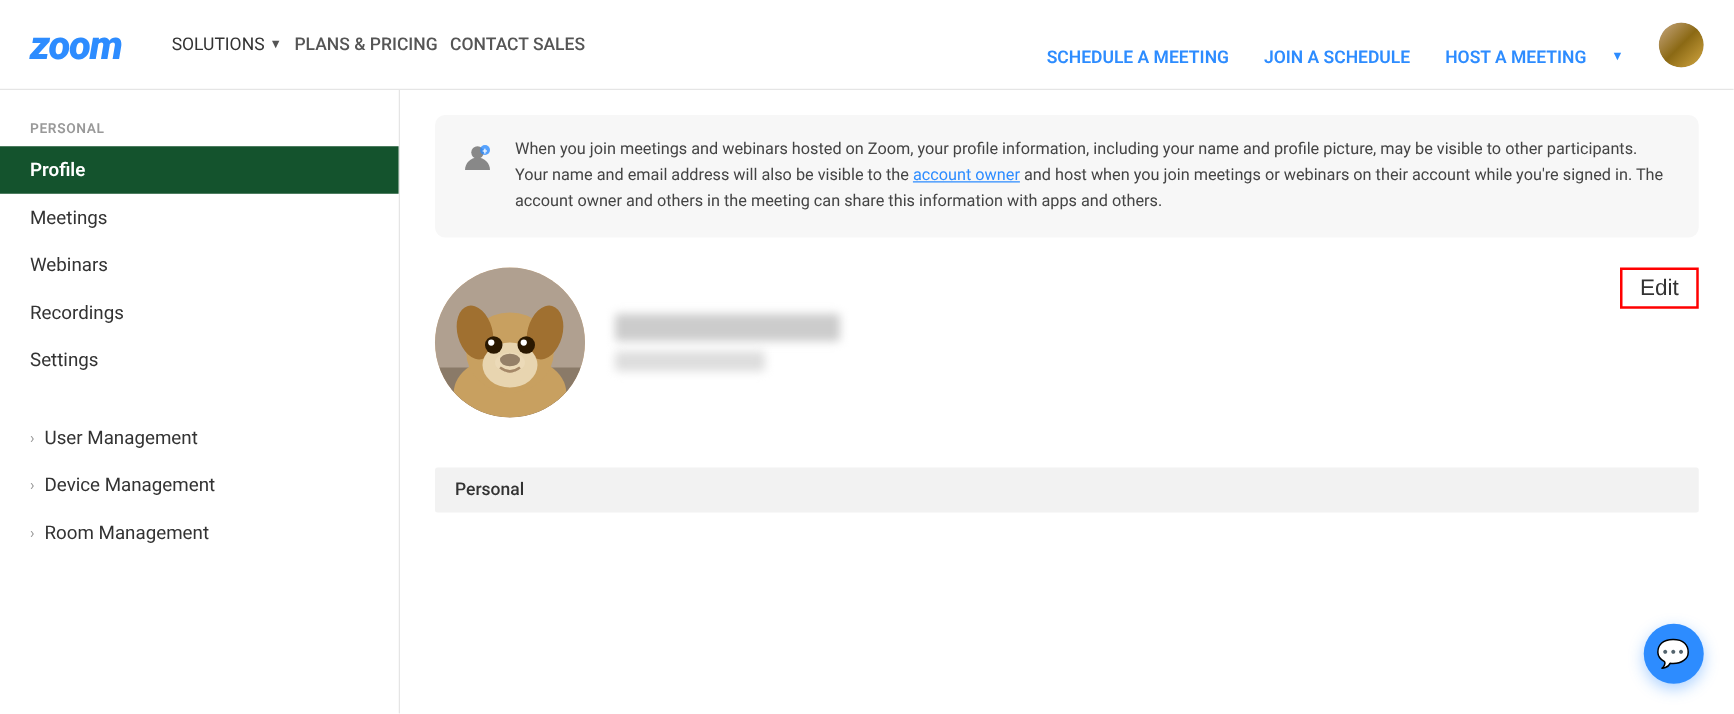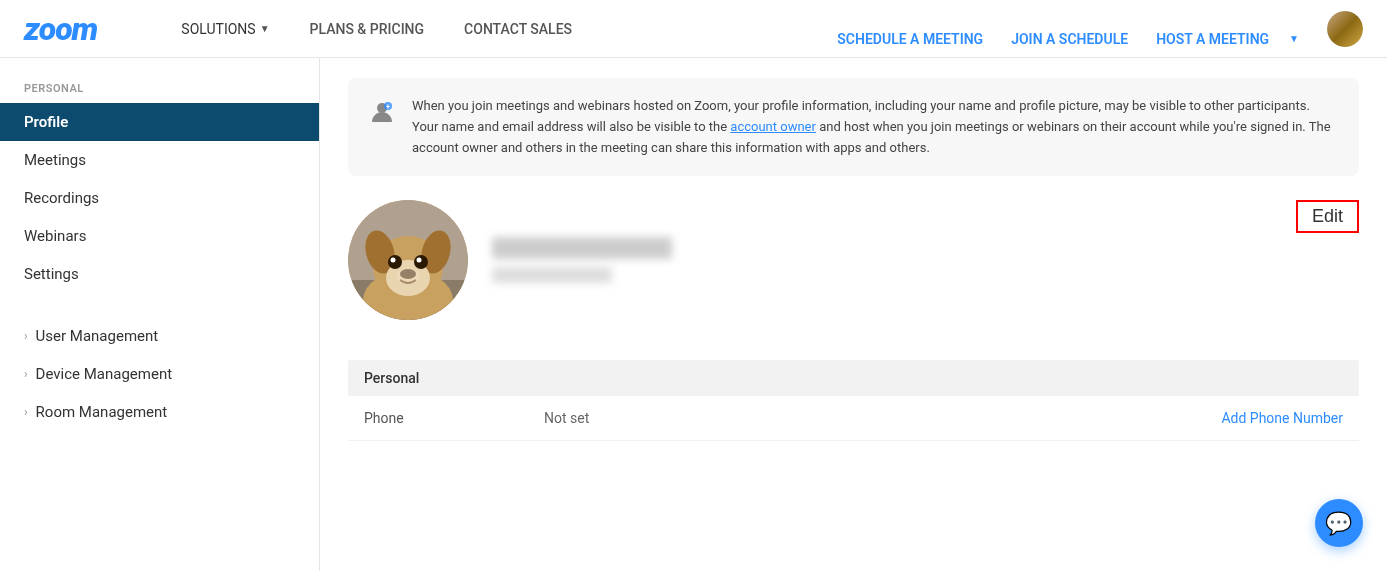--- a/index.html
+++ b/index.html
@@ -1,37 +1,37 @@
 <!DOCTYPE html>
 <html><head>
   <meta charset="utf-8">
   <style>
     * { margin: 0; padding: 0; box-sizing: border-box; }
     body { font-family: -apple-system, BlinkMacSystemFont, 'Segoe UI', Roboto, sans-serif; font-size: 14px; color: #333; background: #fff; width: 1387px; height: 571px; overflow: hidden; display: flex; flex-direction: column; }
 
     
-    .header { display: flex; align-items: center; padding: 0 24px; height: 58px; border-bottom: 1px solid #e5e5e5; flex-shrink: 0; }
+    .header { display: flex; align-items: center; padding: 0 24px; height: 72px; border-bottom: 1px solid #e5e5e5; flex-shrink: 0; }
     .logo { color: #2D8CFF; font-size: 32px; font-weight: 900; letter-spacing: -1px; margin-right: 40px; font-style: italic; }
-    .nav-left { display: flex; gap: 40px; margin-left: 44px; }
+    .nav-left { display: flex; gap: 10px; }
     .nav-left a { color: #555; text-decoration: none; font-size: 14px; font-weight: 500; }
     .nav-dropdown { display: flex; align-items: center; gap: 4px; cursor: pointer; }
     .nav-dropdown-arrow { font-size: 10px; color: #555; }
     .nav-right { margin-left: auto; display: flex; align-items: flex-end; gap: 28px; }
     .nav-right a { color: #2D8CFF; text-decoration: none; font-size: 14px; font-weight: 600; }
     .header-avatar { width: 36px; height: 36px; border-radius: 50%; overflow: hidden; cursor: pointer; background: #ddd; display: flex; align-items: center; justify-content: center; }
     .header-avatar-img { width: 100%; height: 100%; background: linear-gradient(135deg, #c8a882 0%, #8b6914 50%, #d4a843 100%); border-radius: 50%; }
 
     
     .body { display: flex; flex: 1; overflow: hidden; }
 
     
     .sidebar { width: 320px; flex-shrink: 0; border-right: 1px solid #e5e5e5; padding: 24px 0; overflow-y: auto; }
     .sidebar-section-label { font-size: 11px; font-weight: 600; color: #999; padding: 0 24px; margin-bottom: 8px; letter-spacing: 0.5px; }
     .sidebar-item { display: flex; align-items: center; padding: 10px 24px; cursor: pointer; font-size: 15px; color: #333; font-weight: 400; }
-    .sidebar-item.active { background: #0c4a6e; color: #fff; font-weight: 600; border-radius: 0; }
+    .sidebar-item.active { background: #14532d; color: #fff; font-weight: 600; border-radius: 0; }
     .sidebar-item.has-arrow { display: flex; align-items: center; gap: 8px; }
     .sidebar-arrow { color: #999; font-size: 12px; }
     .sidebar-spacer { height: 24px; }
 
     
     .main { flex: 1; overflow-y: auto; padding: 20px 28px; position: relative; }
 
     
     .info-banner { background: #f7f7f7; border-radius: 8px; padding: 18px 20px 18px 20px; display: flex; gap: 16px; margin-bottom: 24px; }
     .info-banner-icon { flex-shrink: 0; margin-top: 2px; }
@@ -88,24 +88,24 @@
   <div class="sidebar">
     <div class="sidebar-section-label">PERSONAL</div>
 
     <div class="sidebar-item active">
       <span>Profile</span>
     </div>
     <div class="sidebar-item">
       <span>Meetings</span>
     </div>
     <div class="sidebar-item">
-      <span>Recordings</span>
+      <span>Webinars</span>
     </div>
     <div class="sidebar-item">
-      <span>Webinars</span>
+      <span>Recordings</span>
     </div>
     <div class="sidebar-item">
       <span>Settings</span>
     </div>
 
     <div class="sidebar-spacer"></div>
 
 
     <div class="sidebar-item has-arrow">
       <span class="sidebar-arrow">›</span>
@@ -177,24 +177,19 @@
 
       <div class="profile-info">
         <div class="profile-name-blurred"></div>
         <div class="profile-sub-blurred"></div>
       </div>
 
       <button class="edit-btn">Edit</button>
     </div>
 
     <div class="section-header">Personal</div>
-    <div class="field-row">
-      <div class="field-label">Phone</div>
-      <div class="field-value">Not set</div>
-      <div class="field-action">Add Phone Number</div>
-    </div>
 
   </div>
 </div>
 
 <div class="chat-bubble">
   <span class="chat-icon">💬</span>
 </div>
 
 </body></html>

